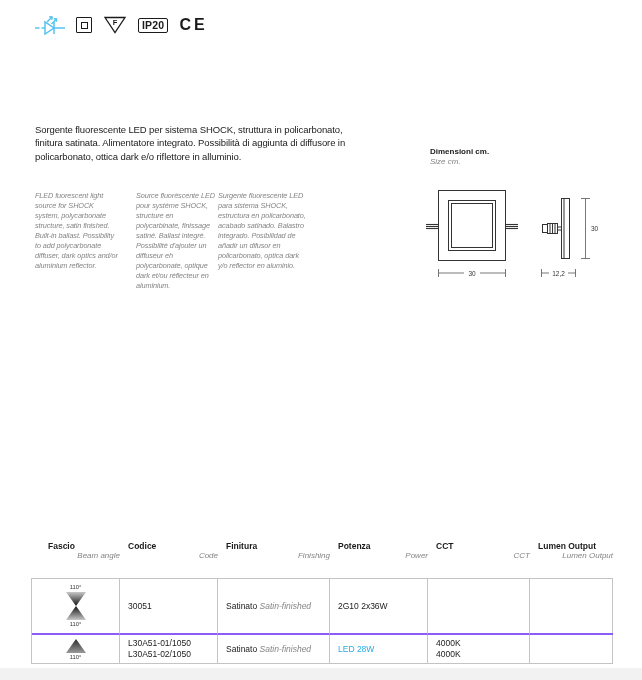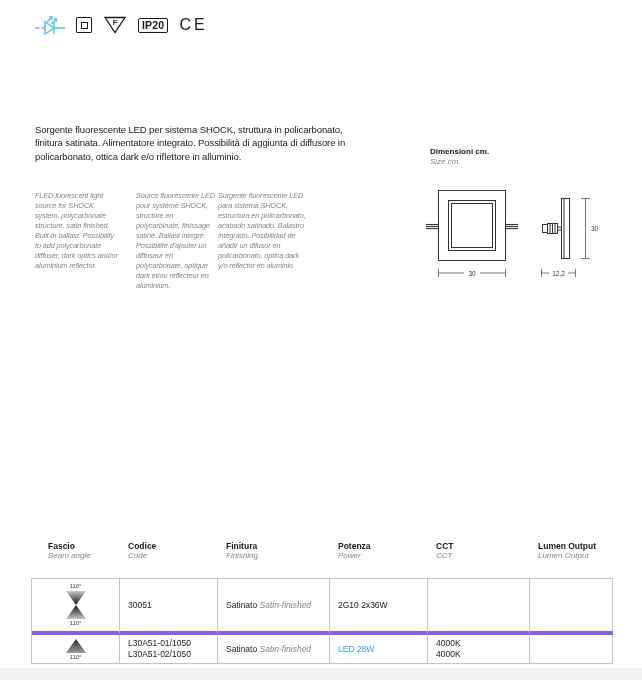--- a/index.html
+++ b/index.html
@@ -7,21 +7,21 @@
   .page {
     position:relative; width:642px; height:680px; background:#ffffff;
     font-family:"Liberation Sans", sans-serif; color:#1a1a1a; overflow:hidden;
   }
 
   
   .cert-row { position:absolute; left:35px; top:14px; display:flex; align-items:center; gap:11px; height:22px; }
   .classii { width:16px; height:16px; border:1.6px solid #1a1a1a; border-radius:1px; display:flex; align-items:center; justify-content:center; }
   .classii .inner { width:7px; height:7px; border:1.5px solid #1a1a1a; }
   .ip-badge { border:1.6px solid #1a1a1a; border-radius:2px; font-size:10.5px; font-weight:700; letter-spacing:.2px; padding:1px 3px; line-height:11px; }
-  .ce-mark { font-size:16px; font-weight:400; letter-spacing:3px; line-height:16px; }
+  .ce-mark { font-size:16px; font-weight:700; letter-spacing:3px; line-height:16px; }
 
   
   .desc-it {
     position:absolute; left:35px; top:123px; width:330px;
     font-size:9.5px; line-height:13.3px; letter-spacing:-0.1px; color:#1a1a1a;
   }
   .lang-col {
     position:absolute; top:191px; font-size:7.3px; line-height:10px;
     font-style:italic; color:#858585; letter-spacing:-0.1px;
   }
@@ -37,30 +37,30 @@
   .drawings text { font-family:"Liberation Sans", sans-serif; font-size:6.5px; fill:#333; }
 
   
   .thead {
     position:absolute; left:31px; top:541px; width:582px;
     display:grid; grid-template-columns:89px 98px 112px 98px 102px 83px;
   }
   .thead .hcell { padding-left:8px; }
   .thead .hcell:first-child { padding-left:17px; }
   .thead .h1 { font-size:8.5px; font-weight:700; line-height:10px; color:#1a1a1a; }
-  .thead .h2 { font-size:8px; font-style:italic; line-height:10px; color:#858585; }
+  .thead .h2 { font-size:8px; font-style:italic; line-height:10px; color:#858585;text-align:right; }
 
   .dtable {
     position:absolute; left:31px; top:578px; width:582px;
     border:1px solid #c4c4c4;
     display:grid; grid-template-columns:88px 98px 112px 98px 102px 83px;
     grid-template-rows:56px 28px;
   }
   .tcell {
-    border-right:1px solid #c4c4c4; border-bottom:4px solid #8b5cf6;
+    border-right:1px solid #c4c4c4; border-bottom:2px solid #8b5cf6;
     display:flex; flex-direction:column; justify-content:center;
     padding-left:8px; font-size:8.5px; line-height:11px; color:#1a1a1a;
   }
   .tcell.last-col { border-right:none; }
   .tcell.last-row { border-bottom:none; }
   .beam-cell { align-items:center; padding-left:0; }
   .beam-angle { font-size:5.8px; color:#333; text-align:center; line-height:7px; }
   .finish-sub { font-style:italic; color:#858585; }
   .accent { color:var(--accent,#29ABE2); }
 

